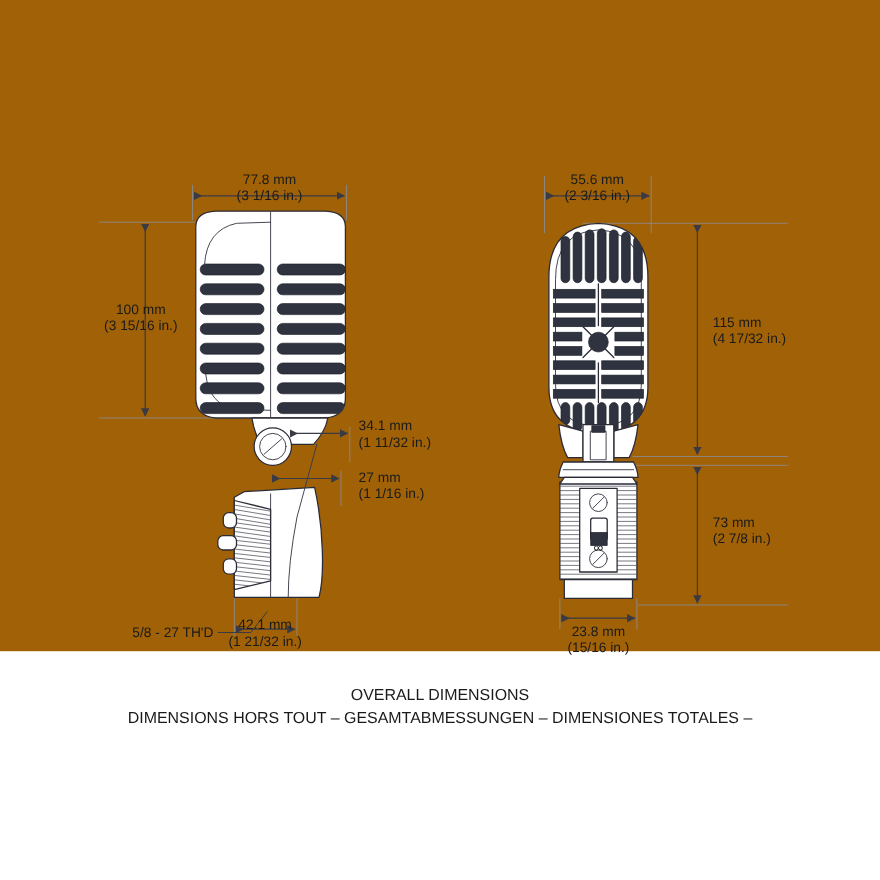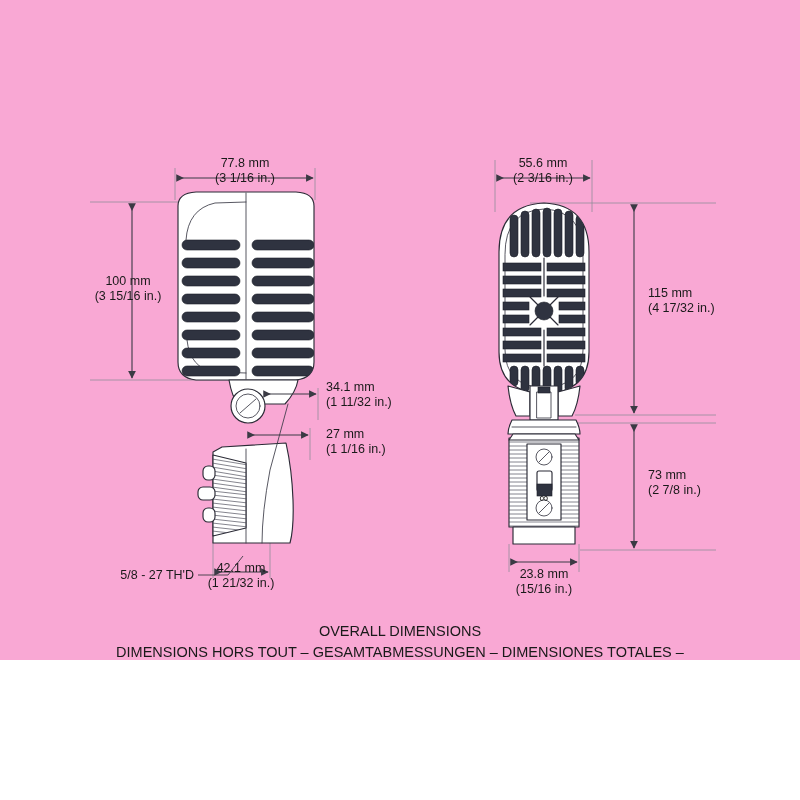--- a/index.html
+++ b/index.html
@@ -9,22 +9,22 @@
   }
   body {
     width: 800px;
     height: 800px;
     font-family: "Liberation Sans", sans-serif;
     overflow: hidden;
   }
   #sheet {
     position: relative;
     width: 800px;
-    height: 660px;
-    background: #f9a8d4;
+    height: 592px;
+    background: #a16207;
     text-align: right;
   }
   #drawing-svg {
     position: absolute;
     left: 0;
     top: 0;
     width: 800px;
     height: 800px;
   }
   .dim-text {

